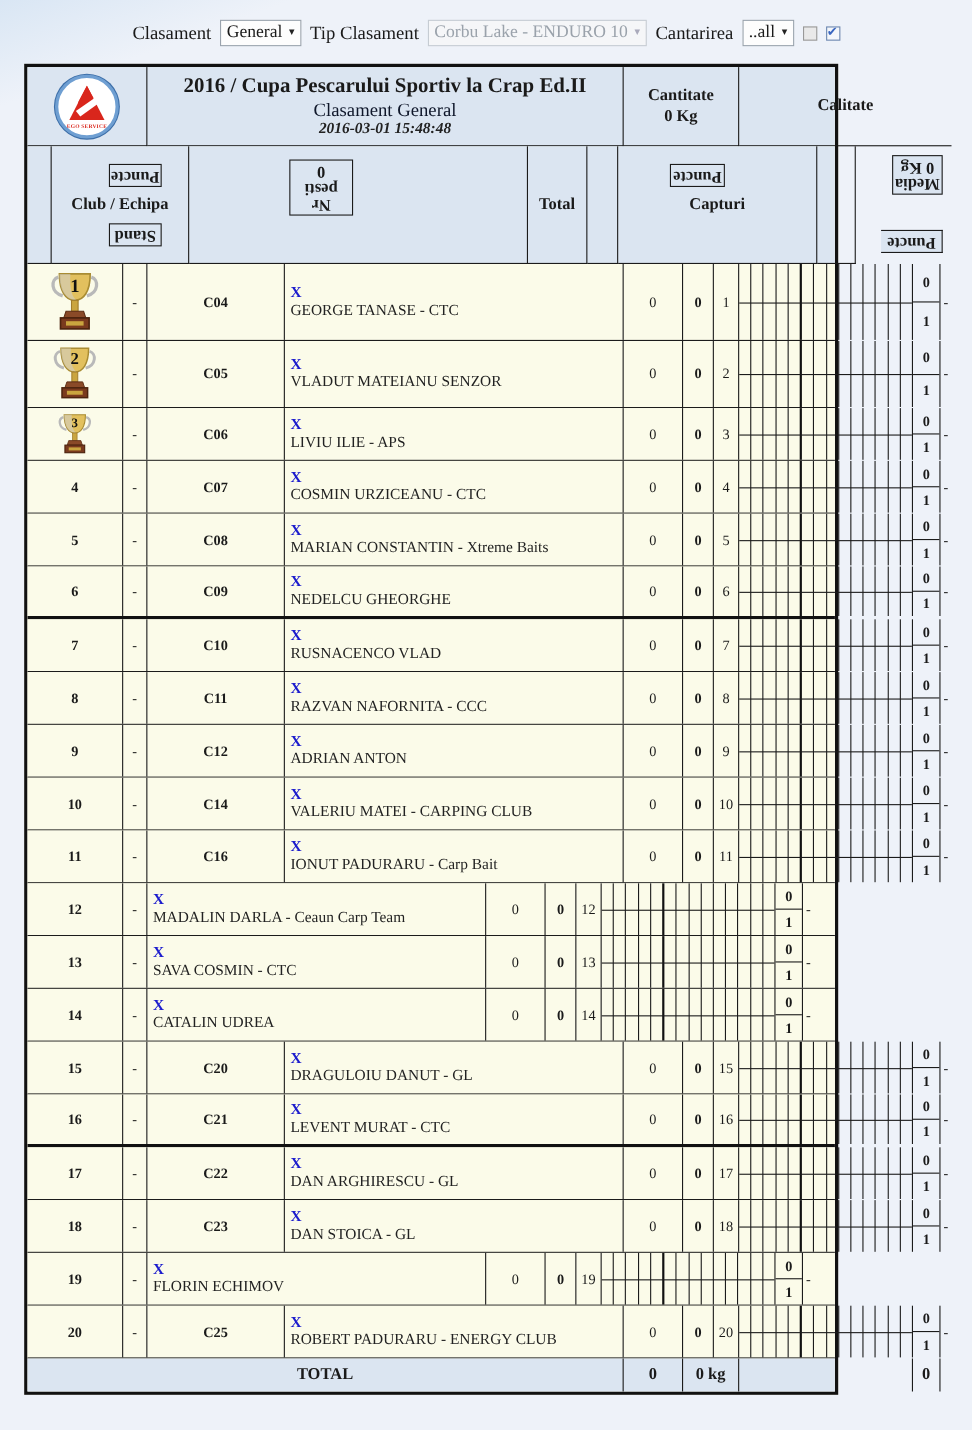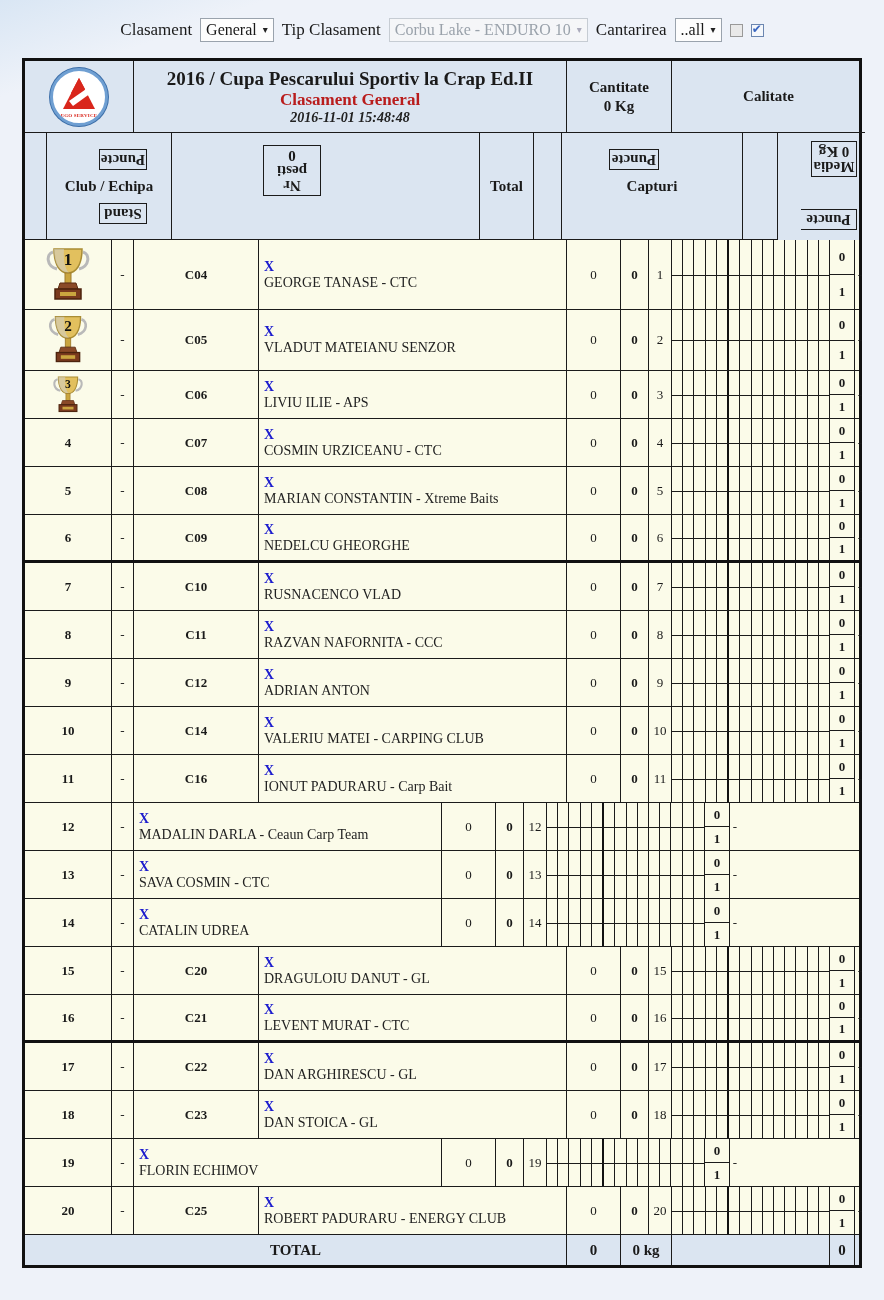--- a/index.html
+++ b/index.html
@@ -12,32 +12,32 @@
   
   .topbar { position:absolute; top:18px; left:0; width:884px; display:flex; justify-content:center; align-items:center; gap:8px; font-size:17px; }
   .sel { display:inline-flex; align-items:center; gap:6px; border:1px solid #9aa3ad; background:#fdfdfd; padding:2px 5px; font-size:16px; line-height:18px; cursor:default; }
   .sel .arr { font-size:10px; color:#222; }
   .sel.disabled { color:#9aa2ab; border-color:#c6ccd3; background:#f5f6f8;justify-content:space-between; }
   .sel.disabled .arr { color:#aab; }
   .cb { width:13px; height:13px; border:1px solid #999; background:#e9e9e9; display:inline-block; position:relative; }
   .cb.checked { background:#f4f7fb; border-color:#6b86b0; }
   .cb.checked::after { content:"\2714"; position:absolute; left:0px; top:-3px; font-size:12px; color:#3a66c0; }
   
-  .tablewrap { position:absolute; left:22px; top:58px; width:840px; border:3px solid #111; background:#fbfbe9; }
+  .tablewrap { position:absolute; left:22px; top:58px; width:740px; border:3px solid #111; background:#fbfbe9; }
   .hrow { display:flex; background:#dbe5f1; }
   .hrow > div { border-right:1px solid #1b1b1b; border-bottom:1px solid #1b1b1b; display:flex; flex-direction:column; align-items:center; justify-content:center; }
   .hrow > div:last-child { border-right:none; }
   
   .h1 { height:72px; }
   .h1 .logocell { flex:0 0 109px; }
   .h1 .titlecell { flex:0 0 433px; }
   .h1 .cantitate { flex:0 0 105px; font-weight:bold; font-size:15px; line-height:19px; }
   .h1 .calitate { flex:0 0 193px; font-weight:bold; font-size:15px; }
   .title-main { font-size:19px; font-weight:bold; }
-  .title-sub { font-size:17px; font-weight:bold; color:#b91c1c; }
+  .title-sub { font-size:17px; font-weight:normal; color:#0f172a; }
   .title-date { font-size:14px; font-weight:bold; font-style:italic; color:#222; }
   .logo { width:58px; height:58px; border-radius:50%; background:#fff; border:3px solid #6f9fd2; box-shadow:0 0 0 1px #3c6ea8; display:flex; flex-direction:column; align-items:center; justify-content:center; overflow:hidden; }
   .logo .cap { font-size:5px; color:#d9261c; font-weight:bold; letter-spacing:0.2px; margin-top:-2px; white-space:nowrap; }
   
   .h2 { height:107px; position:relative; }
   .h2 > div { font-weight:bold; font-size:15px; }
   .h2 .loc { flex:0 0 87px; }
   .h2 .stand { flex:0 0 22px; }
   .h2 .club { flex:0 0 125px; }
   .h2 .name { flex:0 0 308px; }
@@ -126,21 +126,21 @@
           <polygon points="20,3 36,34 4,34" fill="#d9261c"></polygon>
           <polygon points="10,26 30,12 32,18 14,31" fill="#ffffff"></polygon>
           <polygon points="20,3 26,14 14,22 12,18" fill="#d9261c"></polygon>
         </svg>
         <div class="cap">SC EGO SERVICE SA</div>
       </div>
     </div>
     <div class="titlecell">
       <div class="title-main">2016 / Cupa Pescarului Sportiv la Crap Ed.II</div>
       <div class="title-sub">Clasament General</div>
-      <div class="title-date">2016-11-01 15:48:48</div>
+      <div class="title-date">2016-03-01 15:48:48</div>
     </div>
     <div class="cantitate">
       <div>Cantitate</div>
       <div>0 Kg</div>
     </div>
     <div class="calitate">
       <span>Calitate</span>
     </div>
   </div>
 

